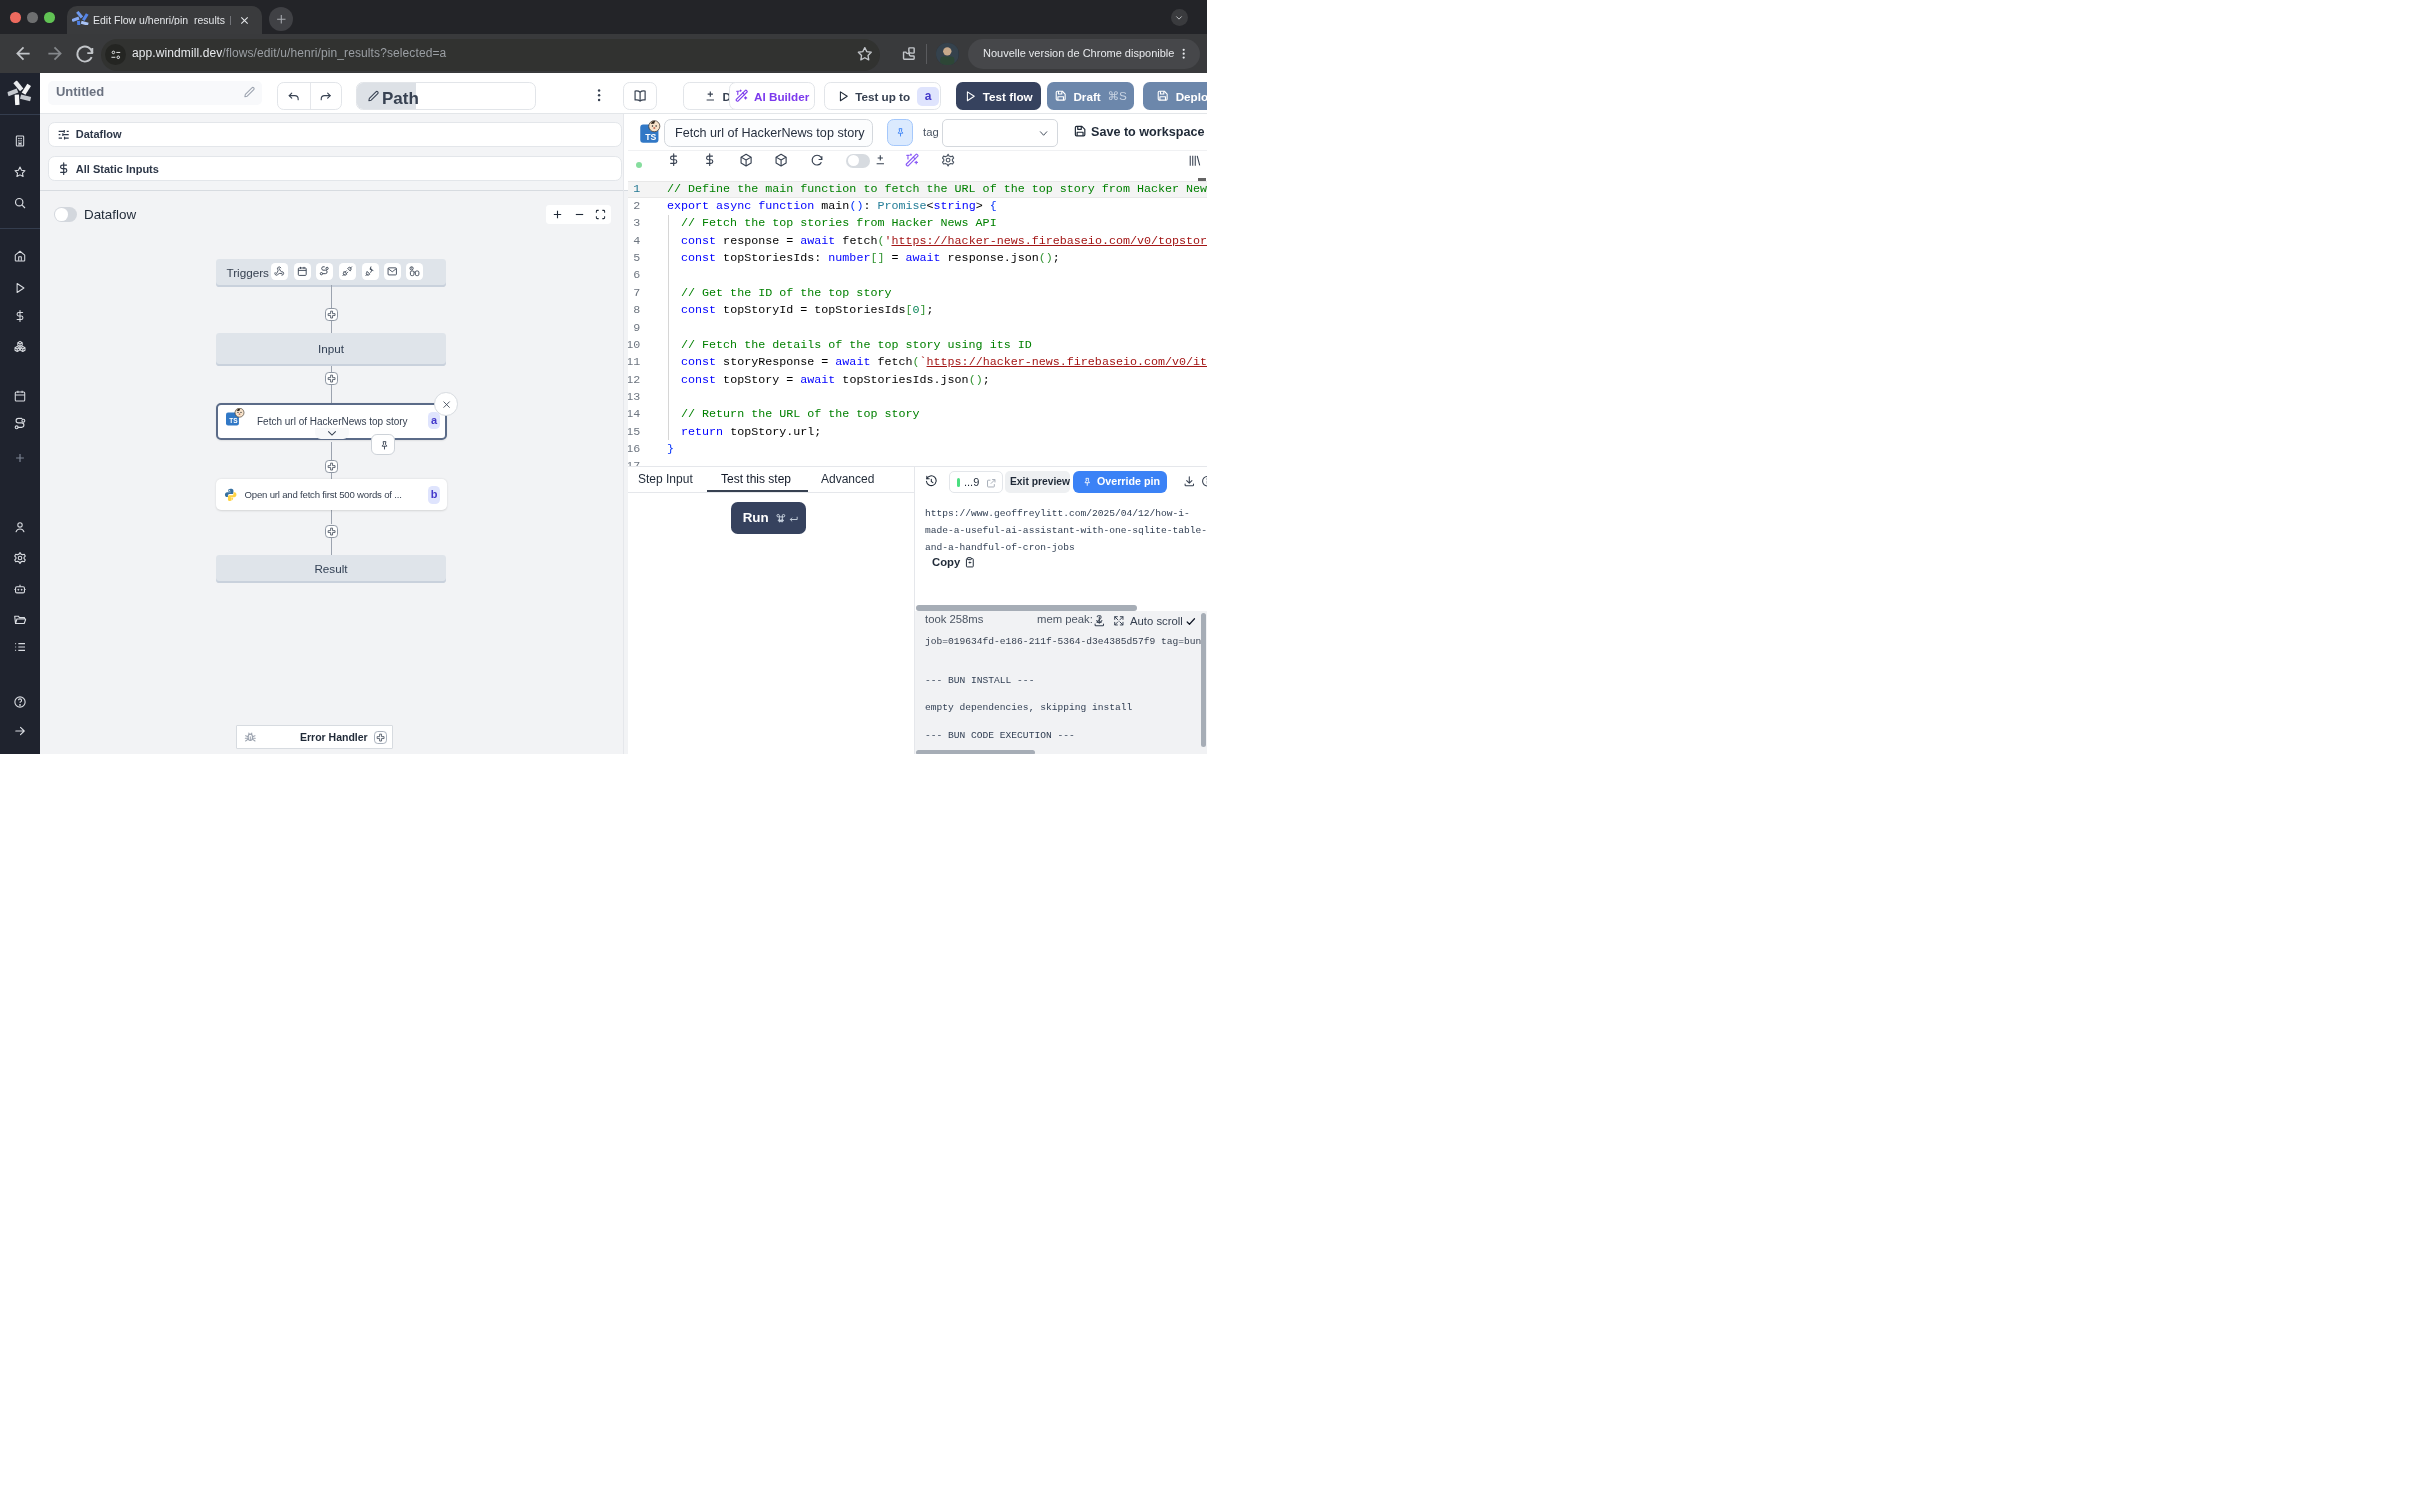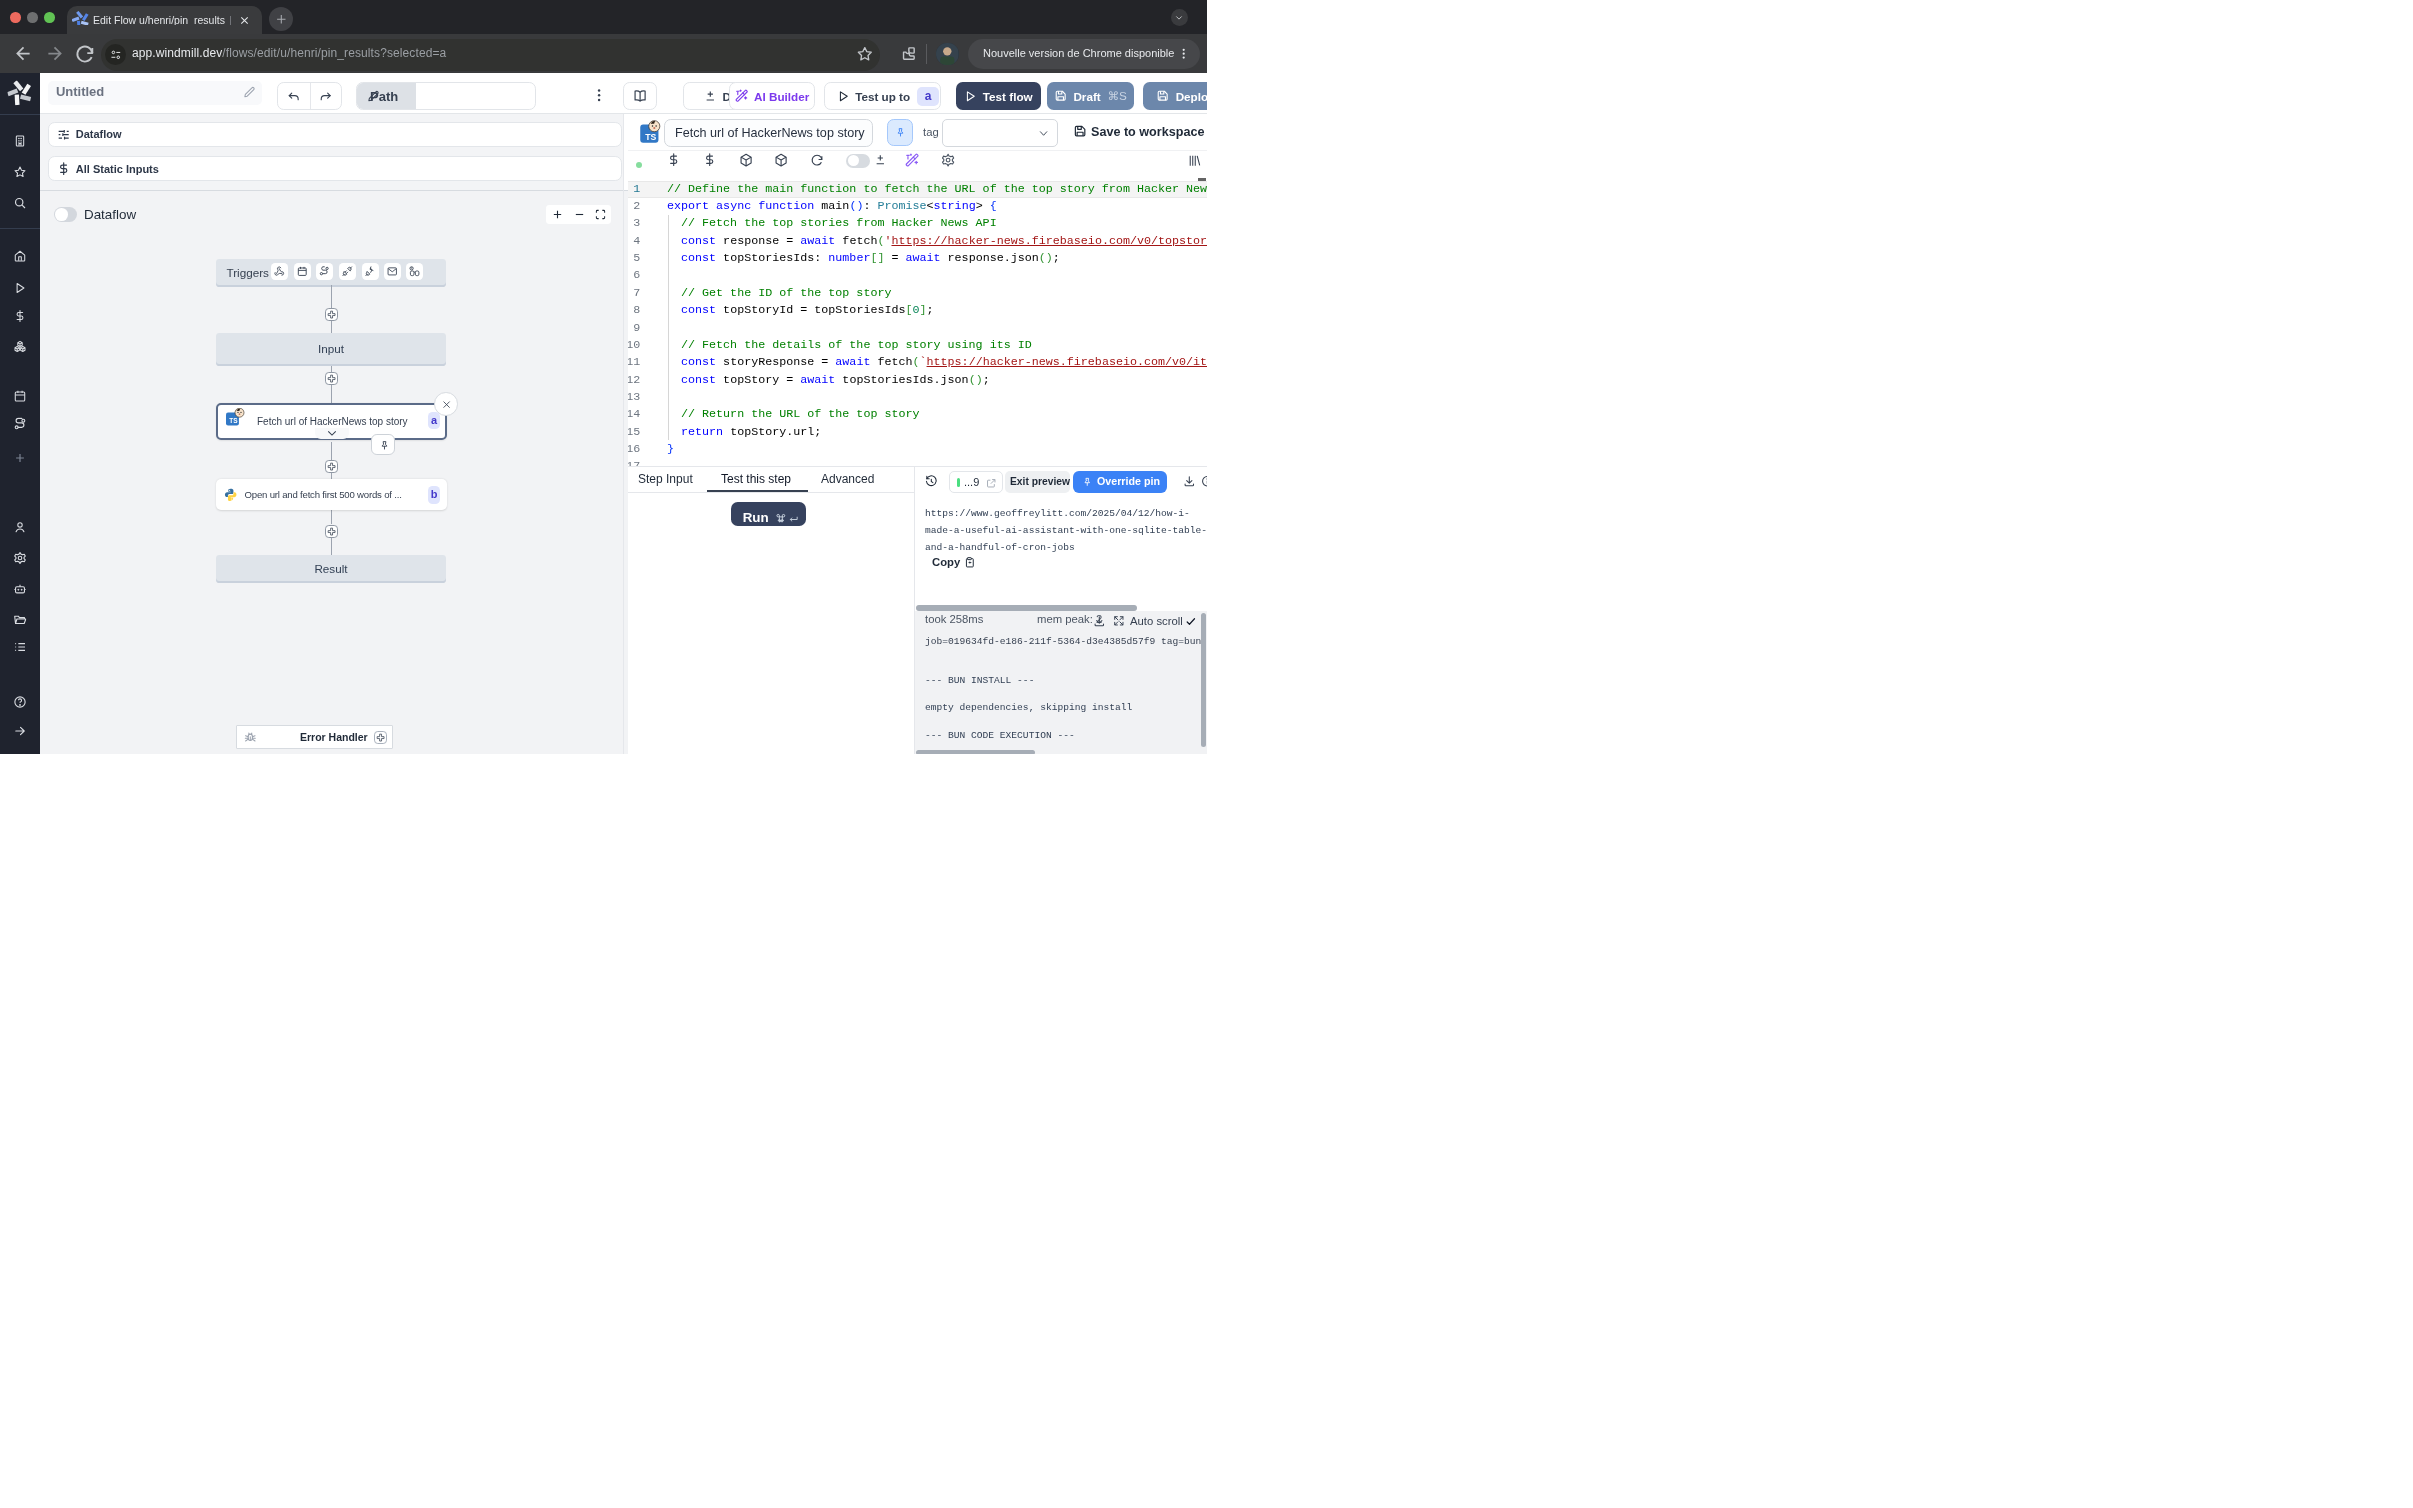--- a/index.html
+++ b/index.html
@@ -166,21 +166,21 @@
         <svg style="position:absolute;left:41px;top:6.7px" width="13.4" height="13.4" viewBox="0 0 24 24" stroke="#374151" stroke-width="2" fill="none" stroke-linecap="round" stroke-linejoin="round">
             <path d="M15.5 5.5 L20 10 L15.5 14.5"></path>
             <path d="M20 10 H10 A6 6 0 0 0 4 16 V17.5"></path>
           </svg>
       </div>
       <div class="hbtn" style="left:316px; width:180px; padding:0; overflow:hidden;">
         <div style="position:absolute;left:0;top:0;width:59px;height:26px;background:#dde1e6;"></div>
         <svg style="position:absolute;left:10px;top:6.7px" width="12.6" height="12.6" viewBox="0 0 24 24" stroke="#374151" stroke-width="2" fill="none" stroke-linejoin="round">
             <path d="M17 3.5 A 2.1 2.1 0 0 1 20.5 7 L8 19.5 L3.5 20.5 L4.5 16 Z"></path>
           </svg>
-        <span style="position:absolute;left:13px;top:5.9px;font-size:13px;">Path</span>
+        <span style="position:absolute;left:25px;top:5.9px;font-size:17px;">Path</span>
         <span class="mono" style="position:absolute;left:65px;top:3.4px;font-weight:normal;font-size:16px;color:#1f2937;margin-top:36px;">u/henri/pin</span>
       </div>
       <svg style="position:absolute;left:552px;top:13.4px" width="14.2" height="18.4" viewBox="0 0 24 24" fill="#374151">
           <circle cx="12" cy="4" r="2.1"></circle>
           <circle cx="12" cy="12" r="2.1"></circle>
           <circle cx="12" cy="20" r="2.1"></circle>
         </svg>
       <div class="hbtn" style="left:583px; width:34px;">
         <svg width="14.2" height="14.2" viewBox="0 0 24 24" stroke="#374151" stroke-width="2" fill="none" stroke-linejoin="round">
             <path d="M12 5.5 C10 3.5 7 3 3.5 3.5 V18.5 C7 18 10 18.5 12 20.5 C14 18.5 17 18 20.5 18.5 V3.5 C17 3 14 3.5 12 5.5 V20"></path>
@@ -619,21 +619,21 @@
         <div class="cl" style="left:39px;top:265px;"><span class="c-b1">}</span></div>
         <div class="lnum" style="left:-0.8px;top:282px;color:#6e7681;">17</div>
       </div>
 
       <div id="bottomsec">
         <div class="abs" style="left:10px;top:5px;font-size:12px;color:#1f2937;">Step Input</div>
         <div class="abs" style="left:93px;top:5px;font-size:12px;color:#111827;">Test this step</div>
         <div class="abs" style="left:193px;top:5px;font-size:12px;color:#1f2937;">Advanced</div>
         <div class="abs" style="left:79px;top:23px;width:101px;height:2.1px;background:#374151;"></div>
         <div class="abs" style="left:0;top:25px;width:286px;height:0.8px;background:#e5e7eb;"></div>
-        <div class="abs" style="left:103px;top:35px;width:75px;height:24px;background:#36425e;border-radius:6.7px;">
+        <div class="abs" style="left:103px;top:35px;width:75px;height:32px;background:#36425e;border-radius:6.7px;">
           <span style="position:absolute;left:11.7px;top:7.5px;font-size:13.4px;font-weight:bold;color:#fff;">Run</span>
           <svg style="position:absolute;left:44px;top:11px" width="11.7" height="11.7" viewBox="0 0 24 24" stroke="#cbd5e1" stroke-width="2" fill="none">
               <path d="M9 9 V5.5 A2.5 2.5 0 1 0 6.5 8 H17.5 A2.5 2.5 0 1 0 15 5.5 V18.5 A2.5 2.5 0 1 1 17.5 16 H6.5 A2.5 2.5 0 1 1 9 18.5 Z"></path>
             </svg>
           <svg style="position:absolute;left:57px;top:11.7px" width="11" height="11" viewBox="0 0 24 24" stroke="#cbd5e1" stroke-width="2" fill="none" stroke-linejoin="round">
               <path d="M20 6 V12 H5 M9 8 L5 12 L9 16"></path>
             </svg>
         </div>
         <div id="bsright">
           <svg class="abs" style="left:9.6px;top:8.4px" width="12.6" height="12.6" viewBox="0 0 24 24" stroke="#1f2937" stroke-width="2" fill="none" stroke-linecap="round">

